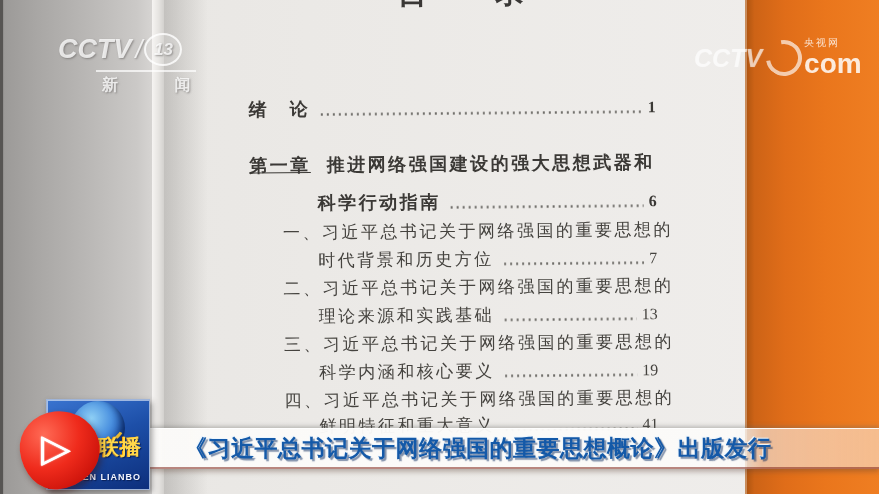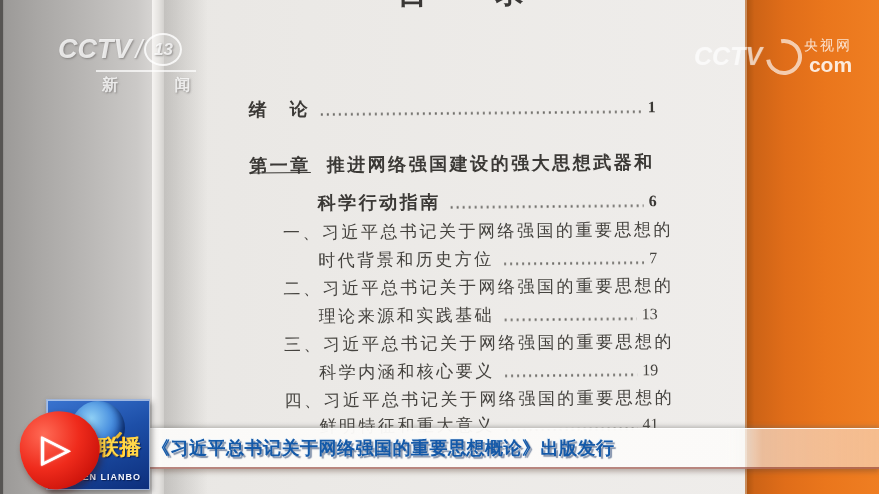--- a/index.html
+++ b/index.html
@@ -58,32 +58,32 @@
   .cctv13-sub{font-size:16px;font-weight:bold;letter-spacing:26px;margin-left:44px;white-space:nowrap;}
 
   
   .cctvcom{position:absolute;left:694px;top:38px;z-index:3;display:flex;align-items:center;
     font-family:"Liberation Sans",sans-serif;}
   .cctvcom-word{font-size:25px;font-weight:bold;font-style:italic;color:rgba(255,255,255,0.42);
     text-shadow:0 0 1px rgba(255,255,255,0.5);}
   .cctvcom-swirl{width:28px;height:28px;margin:0 2px 0 4px;border:4px solid rgba(255,255,255,0.65);
     border-left-color:transparent;border-radius:50%;transform:rotate(35deg);}
   .cctvcom-col{display:flex;flex-direction:column;line-height:1;}
-  .cctvcom-site{font-size:14px;letter-spacing:2px;color:rgba(255,255,255,0.78);margin-bottom:2px;}
-  .cctvcom-domain{font-size:21px;font-weight:bold;color:rgba(255,255,255,0.85);text-align:right;}
+  .cctvcom-site{font-size:10px;letter-spacing:2px;color:rgba(255,255,255,0.78);margin-bottom:2px;}
+  .cctvcom-domain{font-size:28px;font-weight:bold;color:rgba(255,255,255,0.85);text-align:right;}
 
   
   .headline-bar{position:absolute;left:150px;right:0;top:428px;height:38px;z-index:4;
     display:flex;align-items:center;
     background:linear-gradient(90deg,rgba(252,251,249,0.96) 0%,rgba(252,251,249,0.96) 79%,rgba(252,251,249,0.58) 84%,rgba(252,251,249,0.5) 100%);
     border-top:1px solid rgba(255,255,255,0.9);
     border-bottom:2px solid rgba(128,38,26,0.55);
     box-shadow:0 -2px 4px rgba(110,108,105,0.35),0 3px 5px rgba(95,70,55,0.35);}
-  .headline-text{padding-left:2px;font-family:"Liberation Sans",sans-serif;font-weight:bold;
-    font-size:18px;letter-spacing:0.5px;color:#1459a8;white-space:nowrap;
+  .headline-text{padding-left:34px;font-family:"Liberation Sans",sans-serif;font-weight:bold;
+    font-size:23px;letter-spacing:0.5px;color:#1459a8;white-space:nowrap;
     text-shadow:2px 2px 1px rgba(9,42,94,0.5),-1px -1px 0 rgba(236,245,253,0.95);}
 
   
   .xwlb-logo{position:absolute;left:46px;top:399px;width:102px;height:89px;z-index:6;
     background:linear-gradient(160deg,#3a74d0 0%,#1d4fa8 45%,#0d2f7c 100%);
     border:1px solid #9fb4d8;
     box-shadow:inset 1px 1px 0 rgba(255,255,255,0.55),2px 3px 6px rgba(40,40,40,0.45);}
   .globe{position:absolute;left:24px;top:1px;width:54px;height:54px;border-radius:50%;
     background:radial-gradient(circle at 38% 32%,#8fd0f5 0%,#4c92e0 40%,#1c55b4 70%,#123c8c 100%);
     box-shadow:inset -4px -5px 7px rgba(0,10,40,0.55);}

